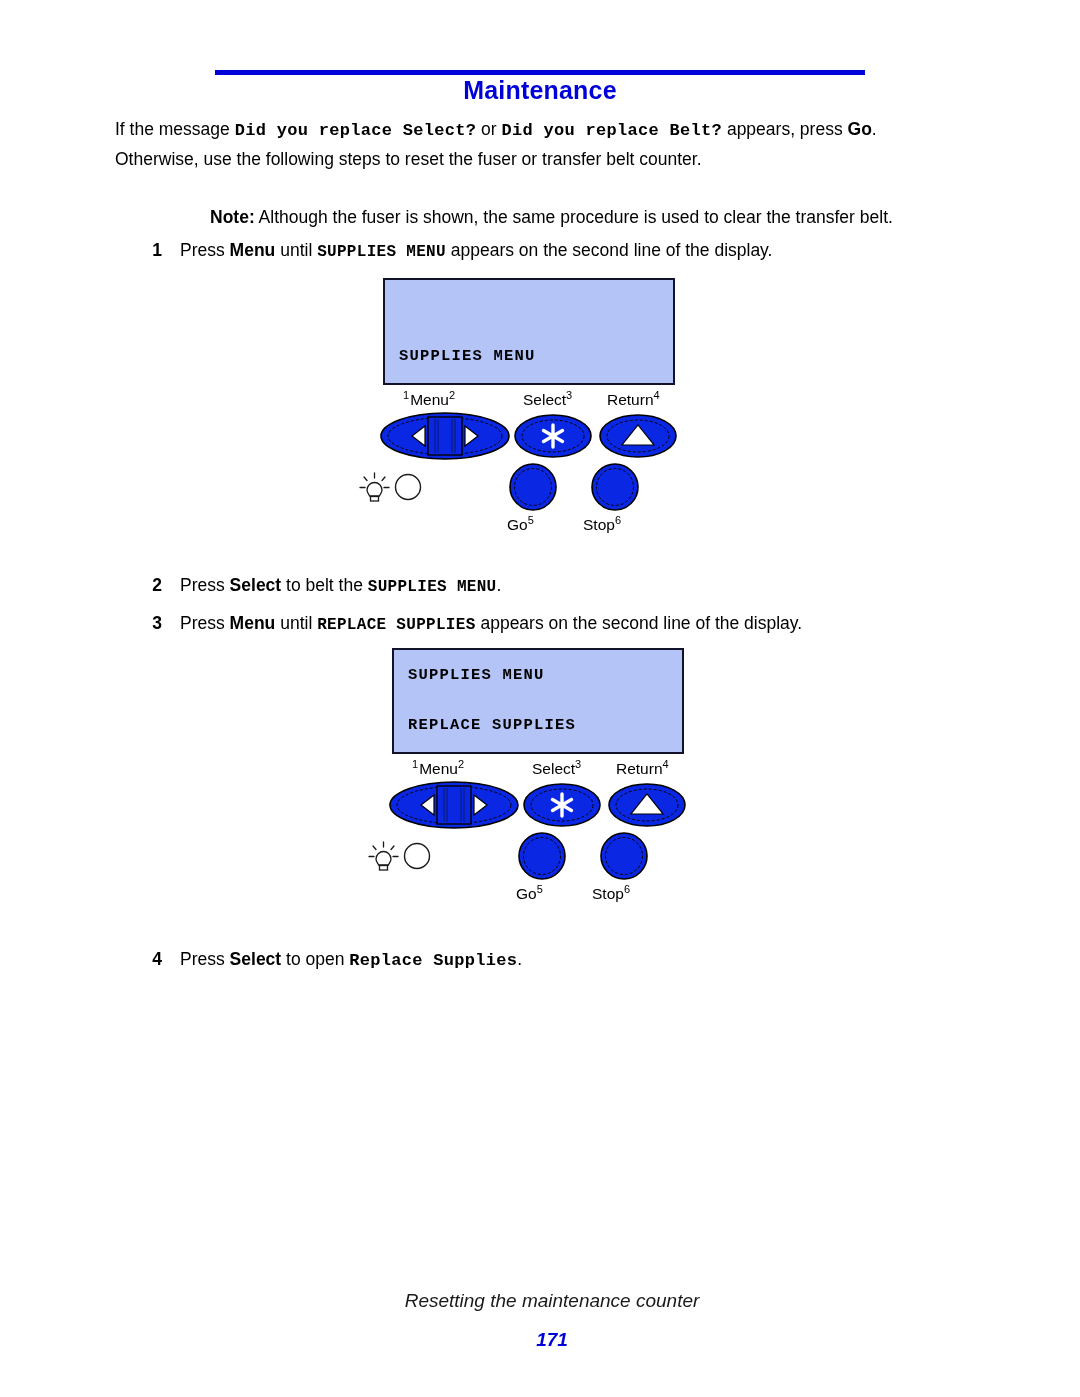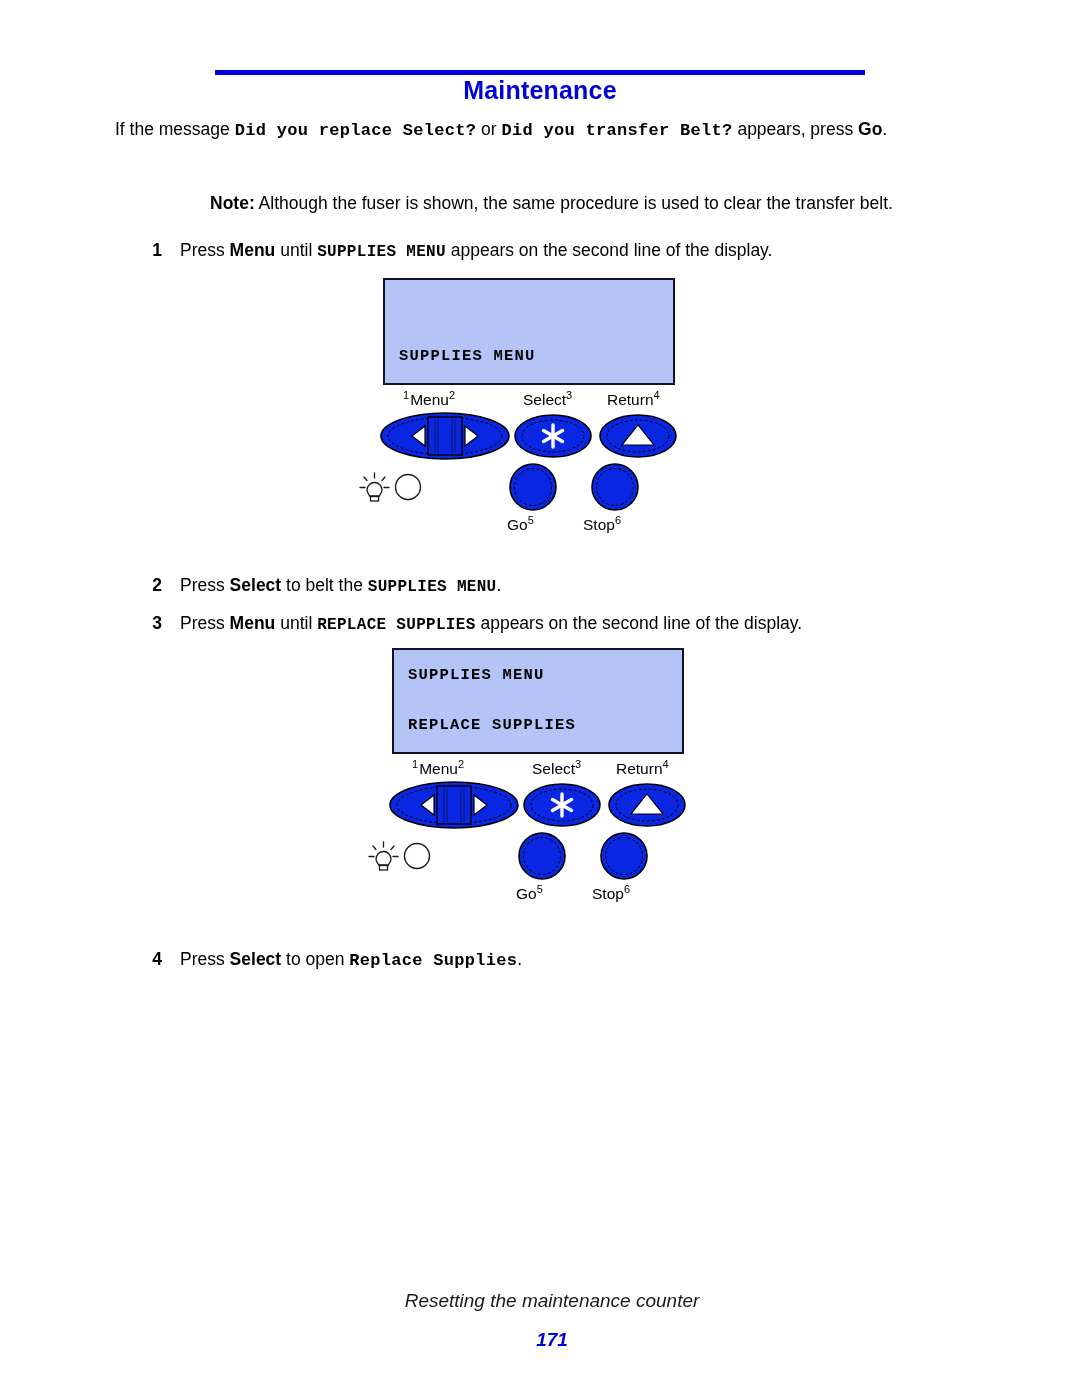--- a/index.html
+++ b/index.html
@@ -46,21 +46,21 @@
     position: absolute;
     left: 115px;
     top: 115px;
     width: 880px;
     font-size: 17.5px;
     line-height: 28px;
   }
   .note-block {
     position: absolute;
     left: 210px;
-    top: 190px;
+    top: 204px;
     width: 790px;
     font-size: 17.5px;
     line-height: 26px;
   }
 
   .step {
     position: absolute;
     font-size: 17.5px;
     line-height: 26px;
   }
@@ -162,21 +162,22 @@
 </style>
 </head>
 <body>
 
 <div class="page-header">
   <span class="title">Maintenance</span>
 </div>
 <div class="header-rule"></div>
 
 <div class="intro">
-  <span>If the message </span><span class="mono-lg">Did you replace Select?</span><span> or </span><span class="mono-lg">Did you transfer Belt?</span><span> appears, press </span><b class="ui">Go</b><span>.</span><br>
+  <span>If the message </span><span class="mono-lg">Did you replace Select?</span><span> or </span><span class="mono-lg">Did you replace Belt?</span><span> appears, press </span><b class="ui">Go</b><span>.</span><br>
+  <span>Otherwise, use the following steps to reset the fuser or transfer belt counter.</span>
 </div>
 
 <div class="note-block">
   <b class="ui">Note:</b><span> Although the fuser is shown, the same procedure is used to clear the transfer belt.</span>
 </div>
 
 <div class="step step-1">
   <span class="num">1</span>
   <span class="txt">
     <span>Press </span><b class="ui">Menu</b><span> until </span><span class="mono">SUPPLIES MENU</span><span> appears on the second line of the display.</span>

